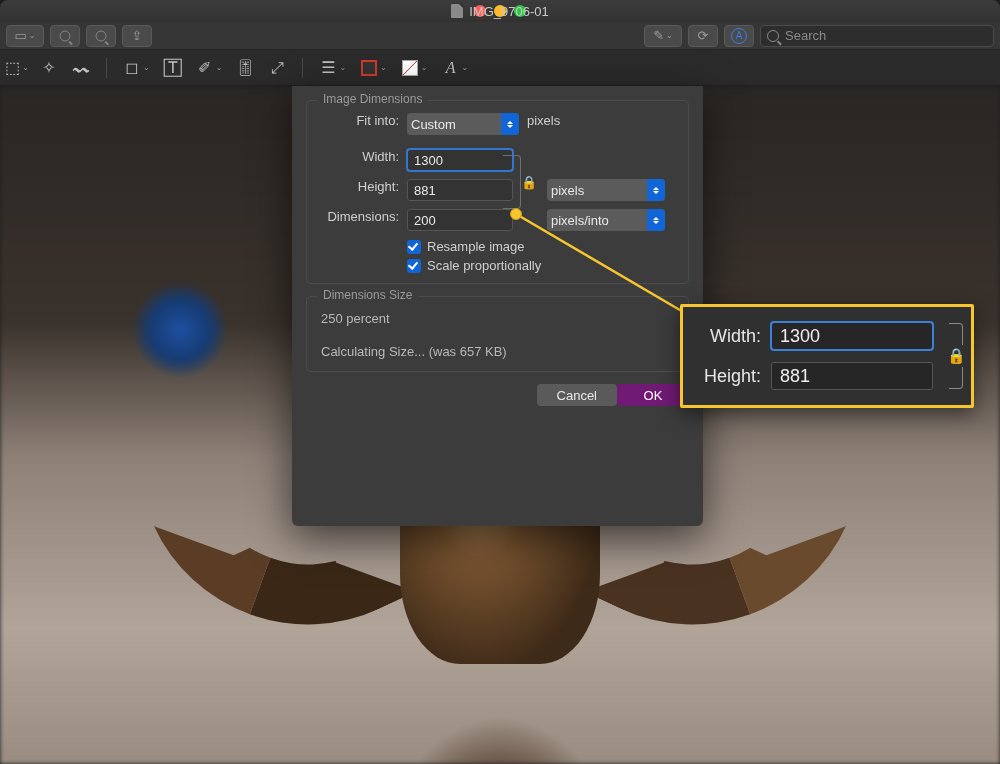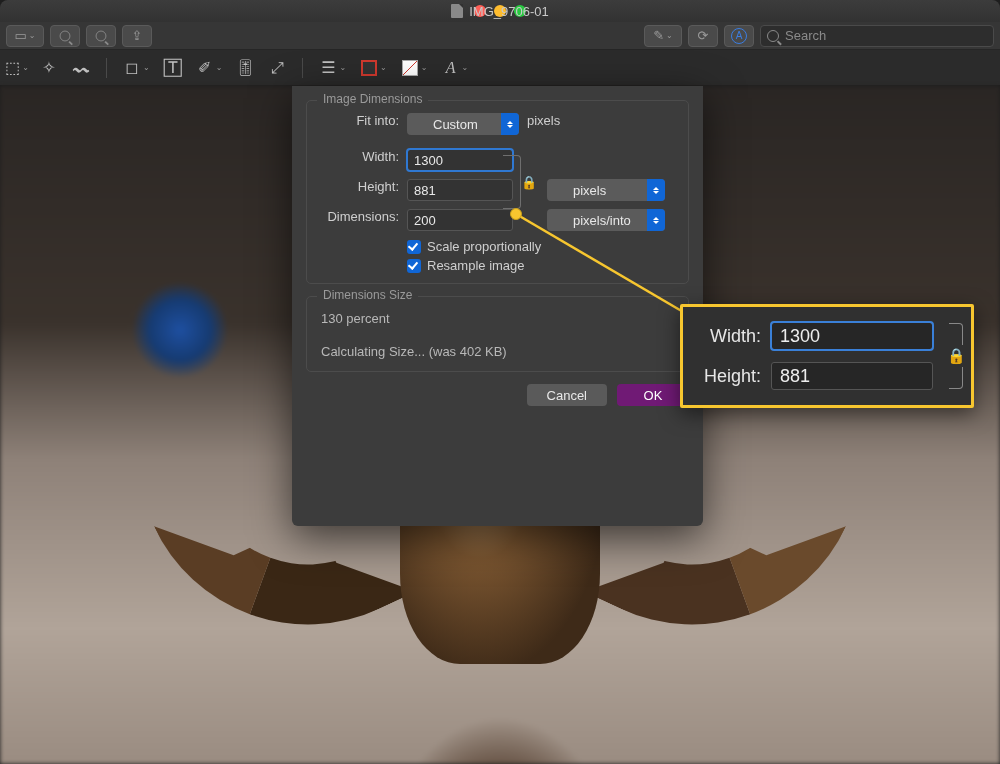--- a/index.html
+++ b/index.html
@@ -86,21 +86,21 @@
   }
   .fieldset-title{
     position:absolute; top:-9px; left:10px; background:#3c3c3c; padding:0 6px; color:#9a9a9a; font-size:12px;
   }
   .row{ display:flex; margin-bottom:8px; }
   .row label{ width:78px; text-align:right; margin-right:8px; color:#cfcfcf;}
   .select{
     height:22px; background:#5b5b5b; border-radius:4px; display:flex; align-items:center;
     color:#e8e8e8; font-size:13px;
   }
-  .select .seltext{ flex:1; padding:0 8px 0 26px; text-align:left;}
+  .select .seltext{ flex:1; padding:0 8px 0 4px; text-align:left;}
   .select .selbtn{ width:18px; height:100%; background:#1066d6; border-radius:0 4px 4px 0;
     display:flex; flex-direction:column; align-items:center; justify-content:center; gap:0;}
   .selbtn .ar{ width:0;height:0;border-left:3px solid transparent;border-right:3px solid transparent;}
   .selbtn .up{border-bottom:3px solid #fff; margin-bottom:1px;}
   .selbtn .dn{border-top:3px solid #fff;}
   .input{
     height:22px; width:106px; background:#333; border:1px solid #555; border-radius:3px; color:#e8e8e8;
     padding:0 6px; font-size:13px;
     display:flex; align-items:center;
   }
@@ -108,21 +108,21 @@
   .bracket{
     position:absolute; left:196px; top:54px; width:18px; height:54px;
     border-right:1px solid #6f6f6f; border-top:1px solid #6f6f6f; border-bottom:1px solid #6f6f6f;
     border-top-right-radius:4px; border-bottom-right-radius:4px;
   }
   .bracket .lockicon{ position:absolute; right:-18px; top:50%; transform:translateY(-50%); color:#808080;}
   .chk-row{ margin-left:86px; display:flex; align-items:center; gap:6px; margin-top:4px; }
   .checkbox{ width:14px;height:14px;background:#1066d6;border-radius:3px;position:relative;}
   .checkbox::after{content:"";position:absolute;left:3px;top:1px;width:4px;height:7px;border-right:2px solid #fff;border-bottom:2px solid #fff;transform:rotate(40deg);}
   .result-text{ color:#b8b8b8; padding:2px 0;}
-  .btnrow{ display:flex; justify-content:flex-end; gap:10px; margin-top:10px;}
+  .btnrow{ display:flex; justify-content:flex-end; margin-top:10px;}
   .btn{ height:22px; padding:0 20px; border-radius:4px; font-size:13px; display:flex;align-items:center;justify-content:center;}
   .btn.cancel{ background:#5a5a5a; color:#e8e8e8;}
   .btn.ok{ background:#701a75; color:#fff; min-width:72px;}
   .unit-label{ margin-left:8px; color:#cfcfcf;}
   
   .callout{
     position:absolute; left:680px; top:304px; width:294px; height:104px;
     border:3px solid #f7c62f; background:#303030; border-radius:2px;
     display:flex; flex-direction:column; justify-content:center; gap:12px;
     padding:8px 16px 8px 12px; color:#e6e6e6; font-size:18px;
@@ -279,33 +279,33 @@
         <span class="seltext">pixels/into</span>
         <span class="selbtn">
             <span class="ar up"></span>
             <span class="ar dn"></span>
           </span>
       </div>
     </div>
 
     <div class="chk-row">
       <span class="checkbox"></span>
-      <span>Scale proportionally</span>
+      <span>Resample image</span>
     </div>
     <div class="chk-row">
       <span class="checkbox"></span>
-      <span>Resample image</span>
+      <span>Scale proportionally</span>
     </div>
   </div>
 
   <div class="fieldset">
     <div class="fieldset-title">Dimensions Size</div>
-    <div class="result-text">130 percent</div>
+    <div class="result-text">250 percent</div>
     <div style="height:14px"></div>
-    <div class="result-text">Calculating Size... (was 402 KB)</div>
+    <div class="result-text">Calculating Size... (was 657 KB)</div>
   </div>
 
   <div class="btnrow">
     <div class="btn cancel">
         <span>Cancel</span>
       </div>
     <div class="btn ok">
         <span>OK</span>
       </div>
   </div>

